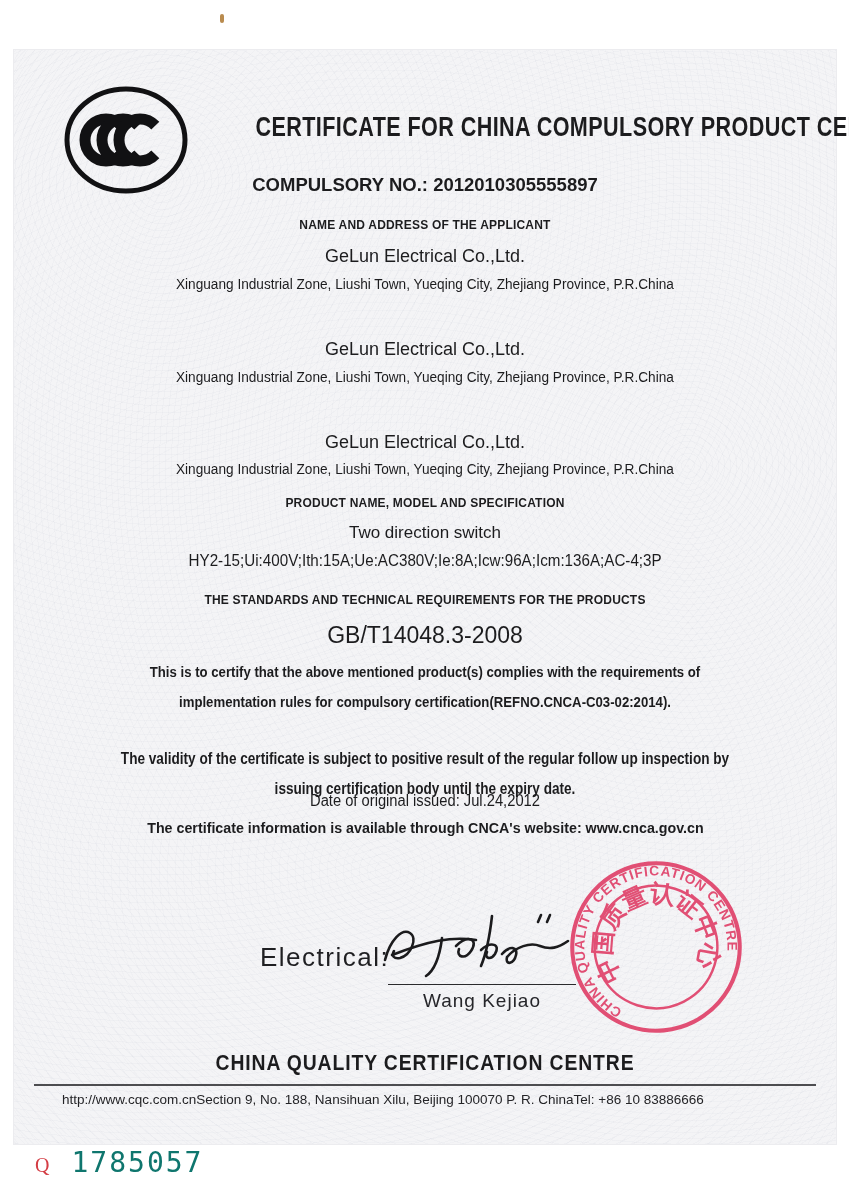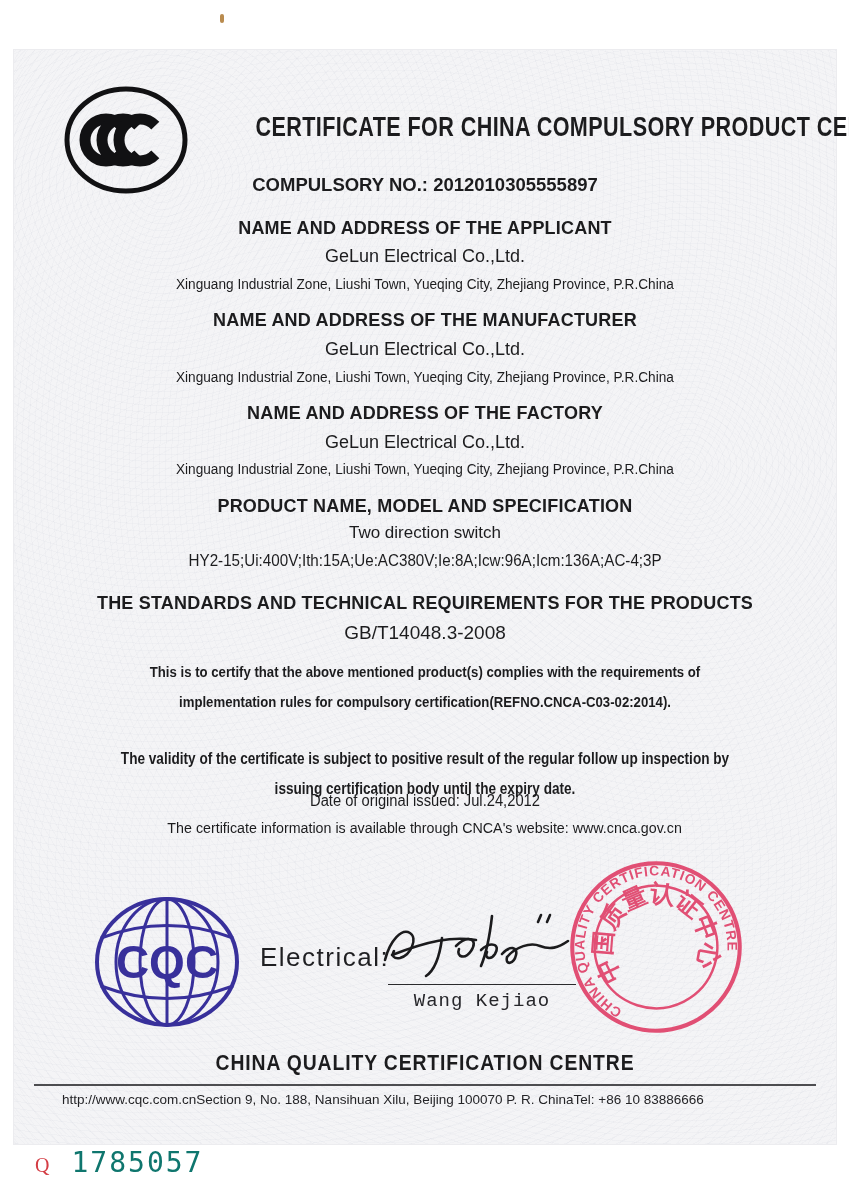--- a/index.html
+++ b/index.html
@@ -14,63 +14,63 @@
     background:
       repeating-radial-gradient(circle at 18% 12%, rgba(150,158,180,.055) 0 1px, transparent 1px 7px),
       repeating-radial-gradient(circle at 82% 38%, rgba(150,158,180,.05) 0 1px, transparent 1px 6px),
       repeating-radial-gradient(circle at 45% 75%, rgba(150,158,180,.045) 0 1px, transparent 1px 8px),
       #f4f4f6;
     box-shadow:0 0 0 1px #ececef;
   }
   .line{position:absolute;left:0;right:0;text-align:center;white-space:nowrap;}
   .cond{display:inline-block;transform:scaleX(.88);transform-origin:50% 50%;white-space:nowrap;}
   .cond92{display:inline-block;transform:scaleX(.92);transform-origin:50% 50%;white-space:nowrap;}
-  .h{font-weight:bold;font-size:18px;letter-spacing:.2px;}
+  .h{font-weight:bold;font-size:12px;letter-spacing:.2px;}
   .title-wrap{position:absolute;left:150px;right:4px;top:62px;text-align:center;}
   .title{
     display:inline-block;font-size:27px;font-weight:bold;letter-spacing:.5px;
     transform:scaleX(.8);transform-origin:50% 50%;white-space:nowrap;
   }
   .certno{font-weight:bold;font-size:18.5px;}
   .company{font-size:18px;}
   .addr{font-size:15.5px;}
   .prodname{font-size:17px;}
   .spec{font-size:16.5px;}
-  .stdval{font-size:19px;}
+  .stdval{font-size:23px;}
   .block{
     position:absolute;left:0;right:0;text-align:center;
     font-weight:bold;font-size:15.5px;line-height:30px;
   }
   .block > span{display:block;margin:0 auto;transform:scaleX(.85);transform-origin:50% 50%;}
   .validrow{font-size:18px;}
   .validrow b{font-weight:bold;}
   .validgap{display:inline-block;width:56px;}
   .plain16{font-size:16px;}
-  .plain15{font-size:15.5px;}
+  .plain15{font-size:15.5px;font-weight:bold;}
   .footer-org{font-weight:bold;font-size:22px;letter-spacing:1px;}
   .footer-rule{position:absolute;left:20px;right:20px;top:1034px;border-top:2px solid #4d4d50;}
   .footer-row{
     position:absolute;left:0;right:0;top:1042px;
     display:flex;justify-content:flex-start;align-items:baseline;
     padding:0 34px 0 48px;font-size:13.5px;color:#242427;
   }
   .serial{position:absolute;left:35px;top:1146px;display:flex;align-items:baseline;}
   .serial-q{font-family:"Liberation Serif", serif;font-size:20px;color:#d43c44;margin-right:22px;}
   .serial-num{font-family:"DejaVu Sans Mono", monospace;font-size:28px;color:#0f766e;letter-spacing:2px;}
   .ccc-logo{position:absolute;left:48px;top:34px;}
   .cqc-logo{position:absolute;left:78px;top:842px;}
   .president{
     position:absolute;left:246px;top:892px;
     font-size:26px;font-weight:400;letter-spacing:1.5px;color:#1f1f22;
   }
   .signature{position:absolute;left:366px;top:858px;}
   .sig-rule{position:absolute;left:374px;top:934px;width:188px;border-top:1.5px solid #2a2a2c;}
   .sig-name{
     position:absolute;left:374px;top:940px;width:188px;text-align:center;
-    font-family:Liberation Mono, monospace;font-size:19px;letter-spacing:1px;color:#26262a;
+    font-family:Liberation Sans, sans-serif;font-size:19px;letter-spacing:1px;color:#26262a;
   }
   .stamp{
     position:absolute;left:545px;top:800px;width:194px;height:194px;
     transform:rotate(-27deg);opacity:.93;
   }
   .speck{position:absolute;left:220px;top:14px;width:4px;height:9px;background:#b98b4e;border-radius:2px;}
 </style>
 </head>
 <body>
 
@@ -100,33 +100,27 @@
   <div class="line h" style="top:168px">
     <span>NAME AND ADDRESS OF THE APPLICANT</span>
   </div>
   <div class="line company" style="top:196px">
     <span>GeLun Electrical Co.,Ltd.</span>
   </div>
   <div class="line addr" style="top:225px">
     <span class="cond">Xinguang Industrial Zone, Liushi Town, Yueqing City, Zhejiang Province, P.R.China</span>
   </div>
 
-  <div class="line h" style="top:260px">
-    <span>NAME AND ADDRESS OF THE MANUFACTURER</span>
-  </div>
   <div class="line company" style="top:289px">
     <span>GeLun Electrical Co.,Ltd.</span>
   </div>
   <div class="line addr" style="top:318px">
     <span class="cond">Xinguang Industrial Zone, Liushi Town, Yueqing City, Zhejiang Province, P.R.China</span>
   </div>
 
-  <div class="line h" style="top:353px">
-    <span>NAME AND ADDRESS OF THE FACTORY</span>
-  </div>
   <div class="line company" style="top:382px">
     <span>GeLun Electrical Co.,Ltd.</span>
   </div>
   <div class="line addr" style="top:410px">
     <span class="cond">Xinguang Industrial Zone, Liushi Town, Yueqing City, Zhejiang Province, P.R.China</span>
   </div>
 
   <div class="line h" style="top:446px">
     <span>PRODUCT NAME, MODEL AND SPECIFICATION</span>
   </div>
@@ -154,35 +148,20 @@
   </div>
 
   <div class="line plain16" style="top:742px">
     <span class="cond92">Date of original issued: Jul.24,2012</span>
   </div>
 
   <div class="line plain15" style="top:769px">
     <span class="cond92">The certificate information is available through CNCA's website: www.cnca.gov.cn</span>
   </div>
 
-  <div class="cqc-logo">
-    <svg width="150" height="140" viewBox="0 0 150 140">
-      <g fill="none" stroke="#38309b" stroke-width="4">
-        <ellipse cx="75" cy="70" rx="70" ry="63"></ellipse>
-      </g>
-      <g fill="none" stroke="#38309b" stroke-width="3">
-        <ellipse cx="75" cy="70" rx="27" ry="63"></ellipse>
-        <ellipse cx="75" cy="70" rx="51" ry="63"></ellipse>
-        <line x1="75" y1="7" x2="75" y2="133"></line>
-        <path d="M9,46 Q75,21 141,46"></path>
-        <path d="M9,94 Q75,119 141,94"></path>
-      </g>
-      <text x="75" y="86" text-anchor="middle" font-family="Liberation Sans, sans-serif" font-size="46" font-weight="bold" fill="#38309b" letter-spacing="0">CQC</text>
-    </svg>
-  </div>
 
   <div class="president">Electrical:</div>
 
   <div class="signature">
     <svg width="200" height="80" viewBox="0 0 200 80">
       <g fill="none" stroke="#1b1b1d" stroke-width="2.6" stroke-linecap="round" stroke-linejoin="round">
         <path d="M5,52 C10,32 22,20 30,25 C38,30 31,47 20,50 C14,51 11,48 14,43"></path>
         <path d="M12,47 C48,33 72,28 96,32"></path>
         <path d="M62,30 C60,46 55,62 46,68"></path>
         <path d="M76,38 C88,26 99,31 91,43 C85,52 76,49 79,41"></path>

